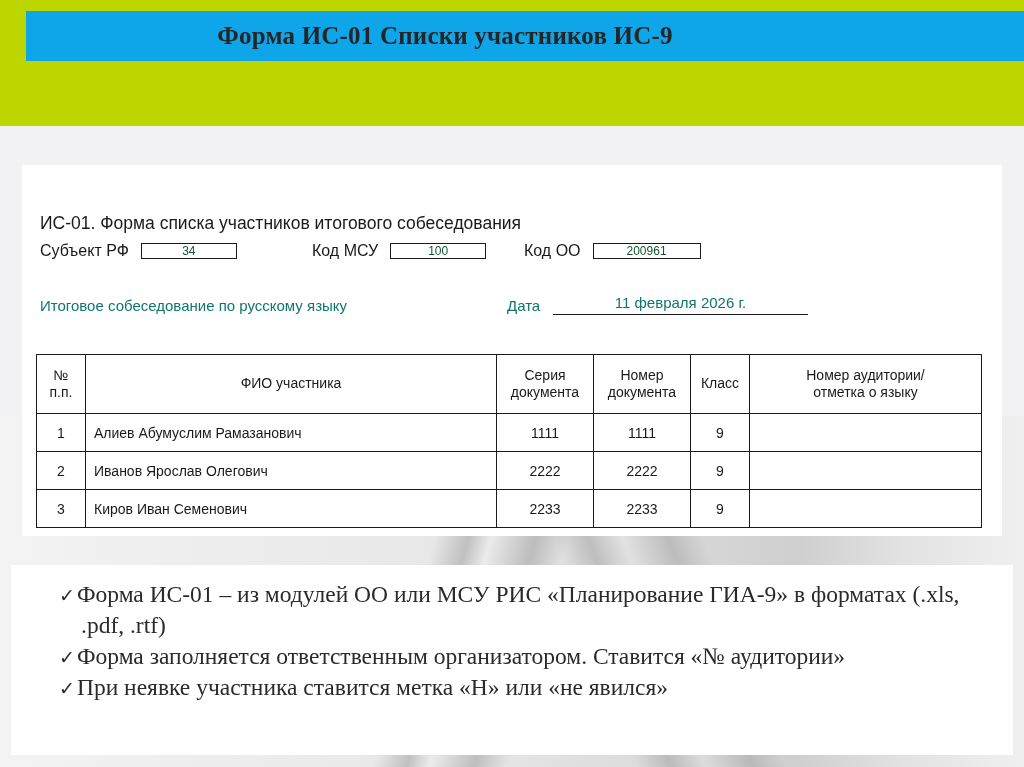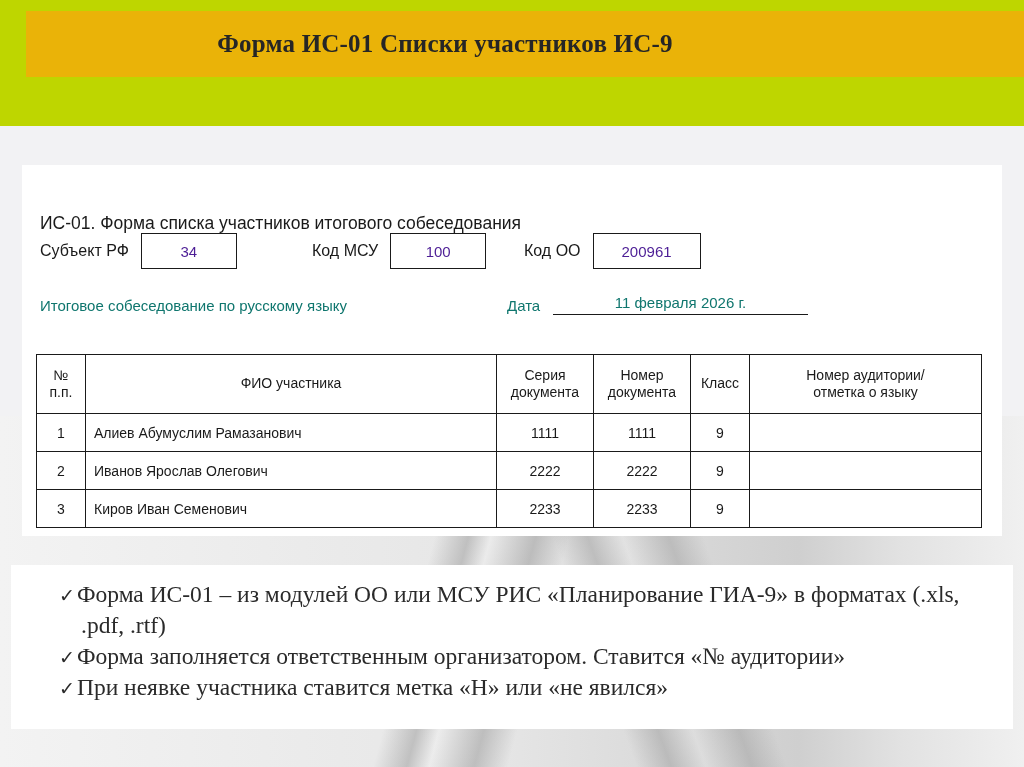--- a/index.html
+++ b/index.html
@@ -46,22 +46,22 @@
     width: 1024px;
     height: 126px;
     background: #bed600;
     z-index: 2;
   }
   .header-white-band {
     position: absolute;
     left: 26px;
     top: 11px;
     width: 998px;
-    height: 66px;
-    background: #eab308;
+    height: 50px;
+    background: #0ea5e9;
     z-index: 3;
     display: flex;
     align-items: center;
     justify-content: center;
   }
   .header-title {
     font-family: "Liberation Serif", serif;
     font-weight: bold;
     font-size: 25px;
     color: #262626;
@@ -118,28 +118,28 @@
     align-items: center;
     height: 32px;
   }
   .fld-label {
     font-size: 16px;
     white-space: nowrap;
     color: #1a1a1a;
   }
   .fld-box {
     border: 1.6px solid #1a1a1a;
-    height: 36px;
+    height: 16px;
     box-sizing: border-box;
     display: flex;
     align-items: center;
     justify-content: center;
-    font-size: 15px;
+    font-size: 12px;
     background: #fff;
-    color: #4c1d95;
+    color: #14532d;
     margin-left: 12px;
   }
   .fld-subject  { left: 0; }
   .fld-subject .fld-box { width: 96px; }
   .fld-msu      { left: 272px; }
   .fld-msu .fld-box { width: 96px; }
   .fld-oo       { left: 484px; }
   .fld-oo .fld-box { width: 108px; }
 
   
@@ -198,21 +198,21 @@
   .c-class  { width: 58px;  text-align: center; }
   .c-room   { width: auto;  text-align: center; }
   th.c-fio { text-align: center; padding-left: 0 !important; }
 
   
   .bullets-panel {
     position: absolute;
     left: 11px;
     top: 565px;
     width: 1002px;
-    height: 164px;
+    height: 190px;
     background: #ffffff;
     z-index: 5;
     padding: 14px 18px 0 18px;
     box-sizing: border-box;
   }
   .bullets {
     font-family: "Liberation Serif", serif;
     font-size: 23.5px;
     line-height: 1.32;
     color: #2a2a2a;

